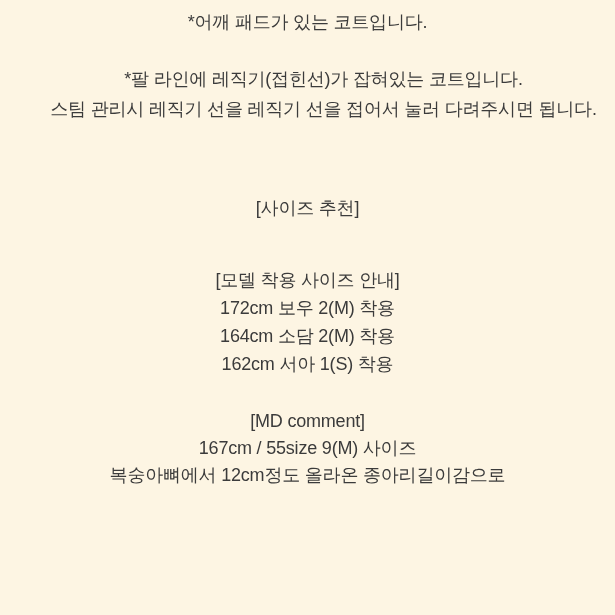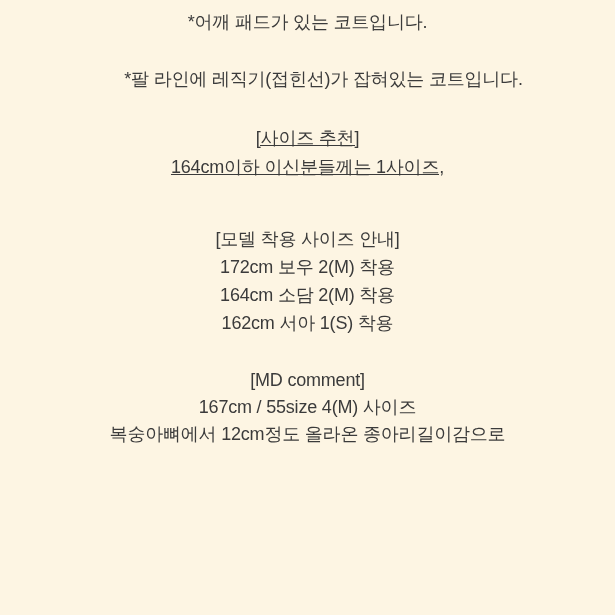--- a/index.html
+++ b/index.html
@@ -29,49 +29,49 @@
   .line {
     white-space: nowrap;
     text-align: center;
   }
   .lh-28 .line { line-height: 28px; }
   .lh-30 .line { line-height: 30px; padding-left: 32px; }
   .lh-29 .line { line-height: 29px; }
   .lh-27 .line { line-height: 27px; }
   .mt-25 { margin-top: 25px; }
   .mt-28 { margin-top: 28px; }
-  .mt-51 { margin-top: 30px; text-decoration: underline; }
+  .mt-51 { margin-top: 70px; }
   .mt-57 { margin-top: 43px; }
   .mt-30 { margin-top: 30px; }
 </style>
 </head>
 <body>
 
 <div class="page">
 
   <section class="para lh-28">
     <div class="line">*어깨 패드가 있는 코트입니다.</div>
   </section>
 
 
   <section class="para lh-30 mt-28">
     <div class="line">*팔 라인에 레직기(접힌선)가 잡혀있는 코트입니다.</div>
+    <div class="line">스팀 관리시 레직기 선을 레직기 선을 접어서 눌러 다려주시면 됩니다.</div>
   </section>
 
   <section class="para lh-29 mt-51">
     <div class="line">[사이즈 추천]</div>
-    <div class="line">164cm이하 이신분들께는 1사이즈,</div>
   </section>
 
   <section class="para lh-28 mt-57">
     <div class="line">[모델 착용 사이즈 안내]</div>
     <div class="line">172cm 보우 2(M) 착용</div>
     <div class="line">164cm 소담 2(M) 착용</div>
     <div class="line">162cm 서아 1(S) 착용</div>
   </section>
 
   <section class="para lh-27 mt-30">
     <div class="line">[MD comment]</div>
-    <div class="line">167cm / 55size 4(M) 사이즈</div>
+    <div class="line">167cm / 55size 9(M) 사이즈</div>
     <div class="line">복숭아뼈에서 12cm정도 올라온 종아리길이감으로</div>
   </section>
 
 </div>
 
 </body></html>

